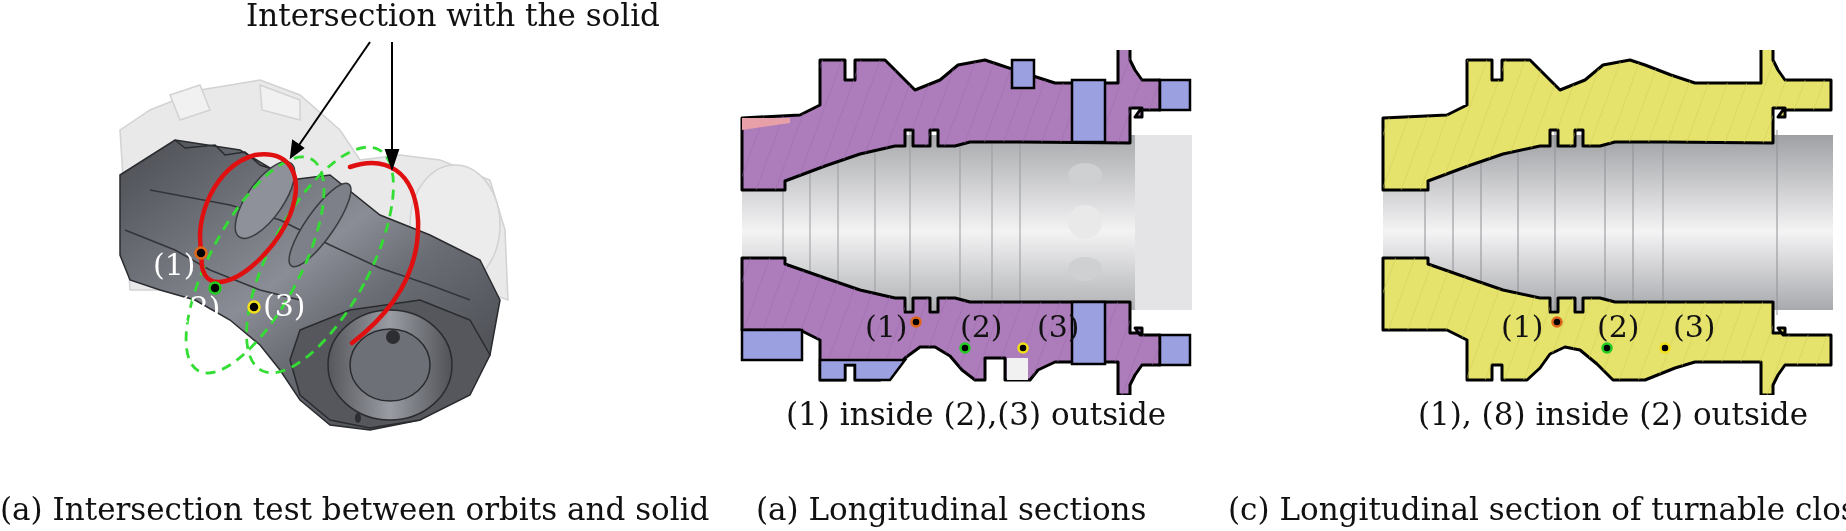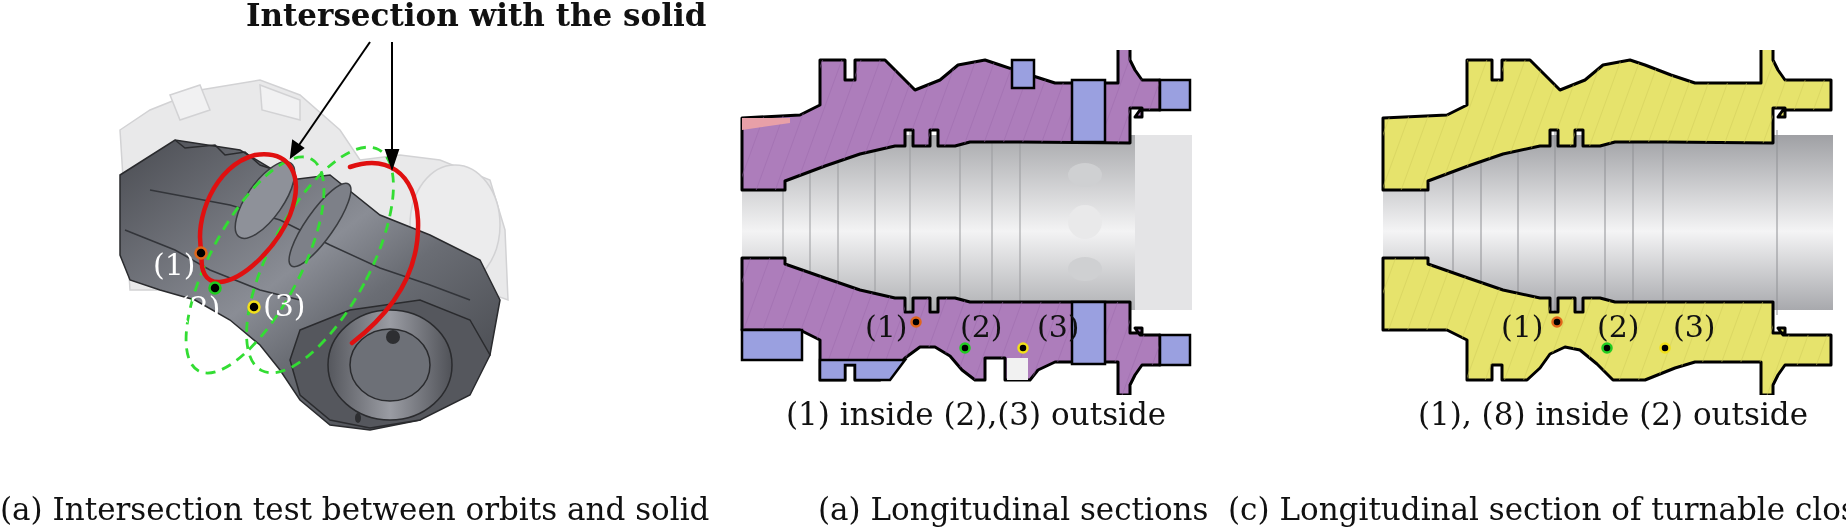--- a/index.html
+++ b/index.html
@@ -1,21 +1,21 @@
 <!DOCTYPE html>
 <html><head>
 <meta charset="utf-8">
 <style>
   html, body { margin: 0; padding: 0; background: #ffffff; }
   body { width: 1846px; height: 531px; position: relative; overflow: hidden;
          font-family: "DejaVu Serif", "Liberation Serif", serif; color: #111; }
   .abs { position: absolute; }
   .caption { position: absolute; font-size: 31px; white-space: nowrap; line-height: 1; }
   .note { position: absolute; font-size: 31px; white-space: nowrap; line-height: 1; }
-  .annot-top { position: absolute; font-size: 31px; white-space: nowrap; line-height: 1; font-weight: bold; }
+  .annot-top { position: absolute; font-size: 31px; white-space: nowrap; line-height: 1; }
   svg text { font-family: "DejaVu Serif", "Liberation Serif", serif; }
 </style>
 </head>
 <body>
 
 <div class="annot-top" style="left:246px; top:0px;">Intersection with the solid</div>
 
 <svg class="abs" style="left:0; top:0;" width="700" height="480" viewBox="0 0 700 480">
   <defs>
     <linearGradient id="metal" x1="0" y1="0" x2="1" y2="1">
@@ -142,21 +142,21 @@
 
   <circle cx="186" cy="272" r="4.5" fill="#000" stroke="#e0661a" stroke-width="2.5"></circle>
   <circle cx="235" cy="298" r="4.5" fill="#000" stroke="#22cc22" stroke-width="2.5"></circle>
   <circle cx="293" cy="298" r="4.5" fill="#000" stroke="#f2e01a" stroke-width="2.5"></circle>
   <text x="135" y="287" font-size="30" fill="#111">(1)</text>
   <text x="230" y="287" font-size="30" fill="#111">(2)</text>
   <text x="307" y="287" font-size="30" fill="#111">(3)</text>
 </svg>
 
 <div class="note" style="left:786px; top:399px;">(1) inside (2),(3) outside</div>
-<div class="caption" style="left:818px; top:494px;">(a) Longitudinal sections</div>
+<div class="caption" style="left:756px; top:494px;">(a) Longitudinal sections</div>
 
 <svg class="abs" style="left:1375px; top:50px;" width="470" height="345" viewBox="0 0 470 345">
   <defs>
     <linearGradient id="boreC" x1="0" y1="0" x2="0" y2="1">
       <stop offset="0" stop-color="#9fa0a4"></stop>
       <stop offset="0.55" stop-color="#f4f4f5"></stop>
       <stop offset="1" stop-color="#a8a9ad"></stop>
     </linearGradient>
     <pattern id="hatchC" width="18" height="18" patternUnits="userSpaceOnUse" patternTransform="rotate(20)">
       <line x1="0" y1="0" x2="0" y2="18" stroke="#cfcb5a" stroke-width="1"></line>

